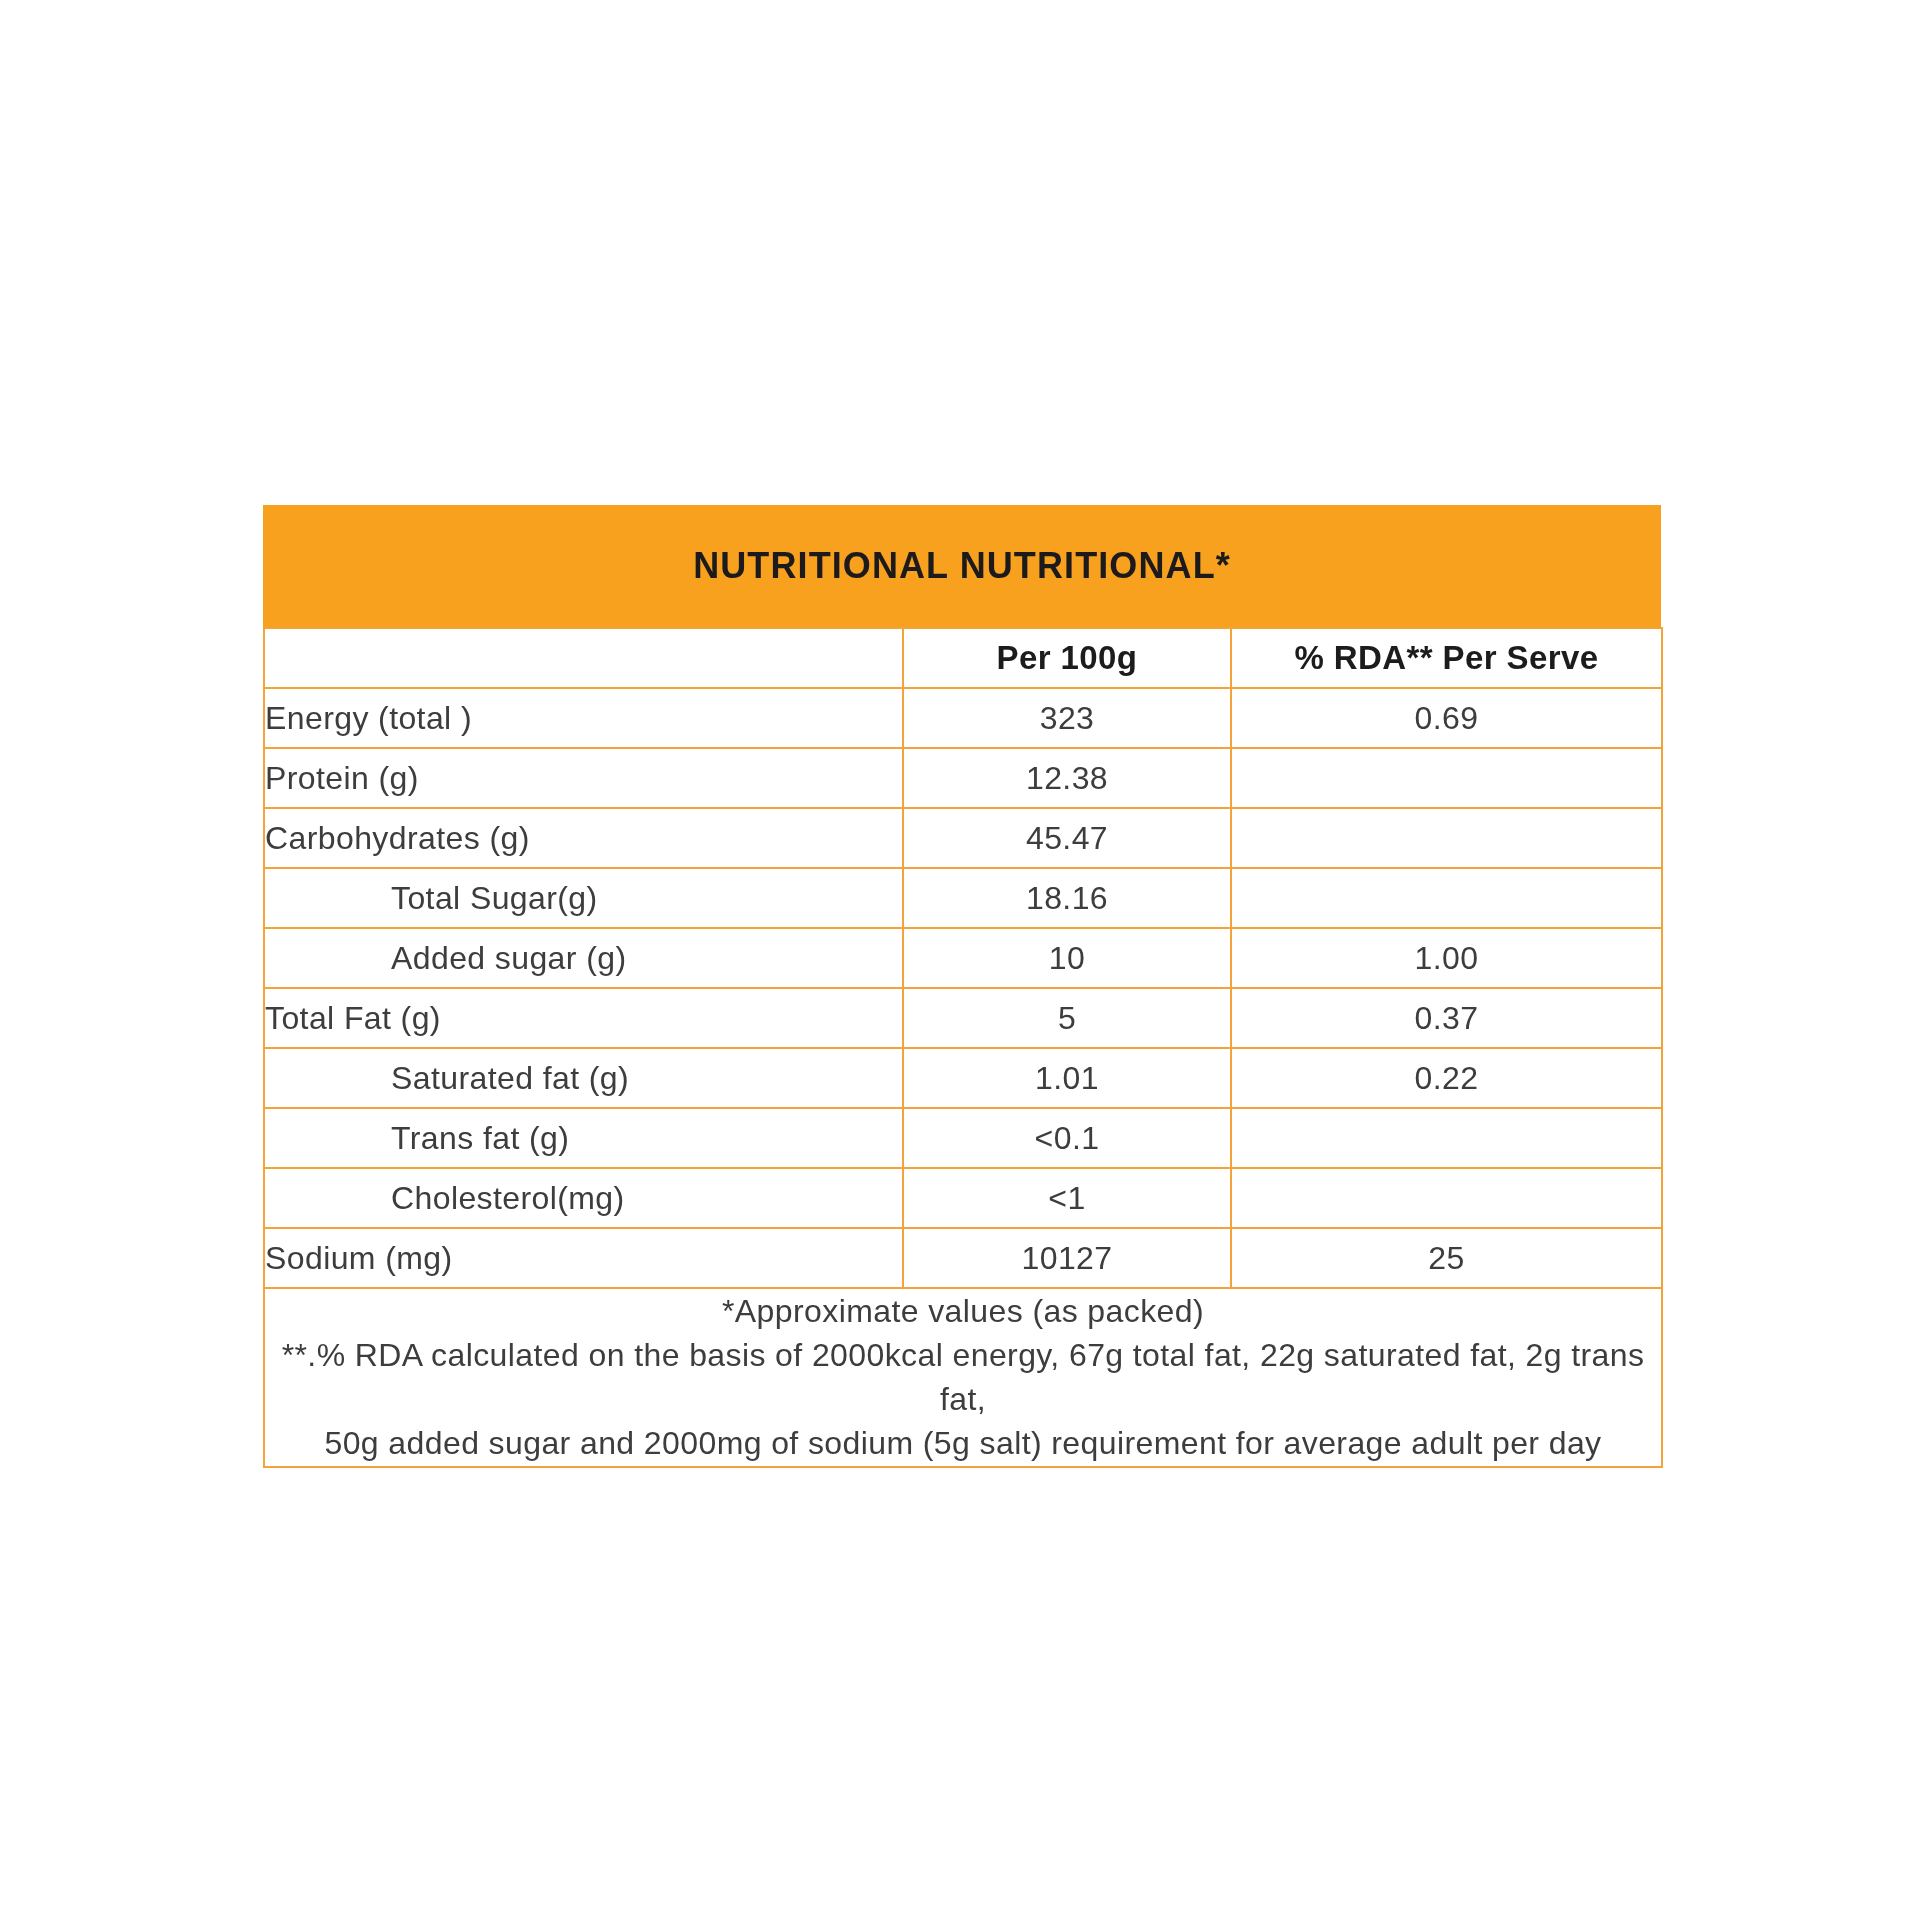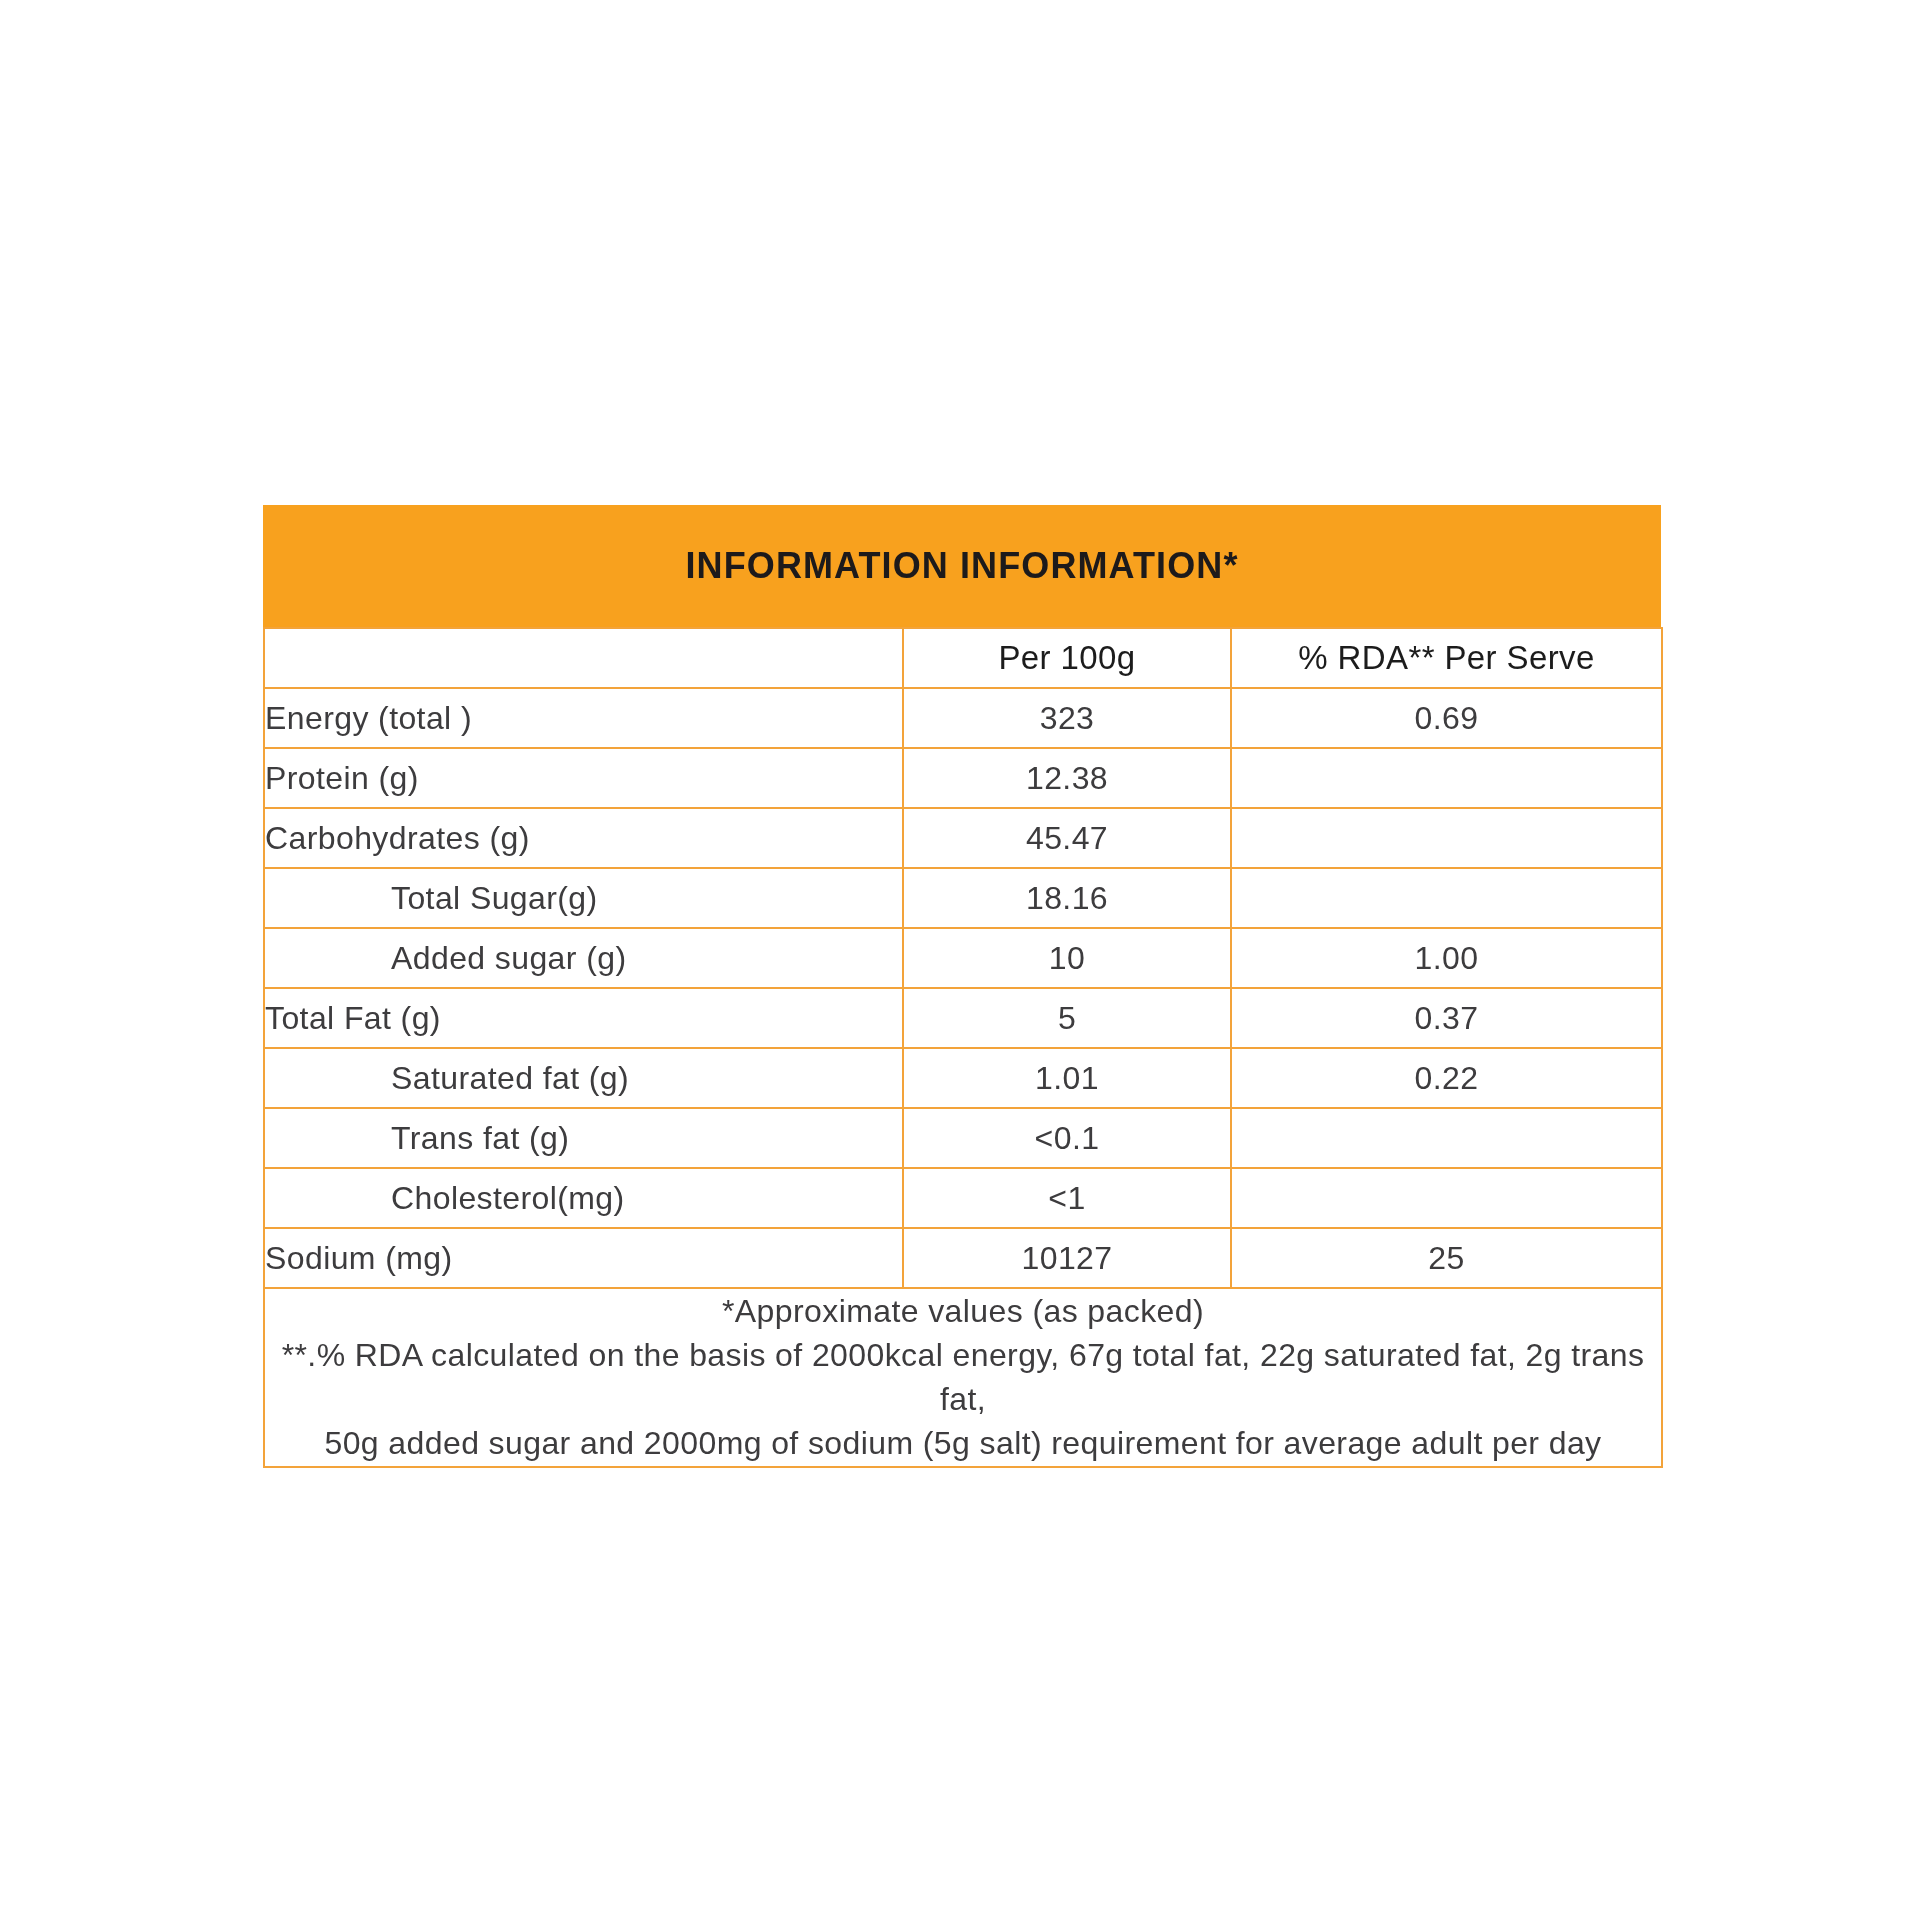--- a/index.html
+++ b/index.html
@@ -47,21 +47,21 @@
     border: 2.3px solid #F3A33A;
     height: 60px;
     font-size: 32px;
     color: #3d3c3e;
     letter-spacing: 0.4px;
     padding: 0;
     vertical-align: middle;
     box-sizing: border-box;
   }
   table.nutrition th {
-    font-weight: 400;
+    font-weight: 700;
     color: #1c1c1c;
     font-size: 33px;
     text-align: center;
     letter-spacing: 0.4px;
   }
   td.label-cell {
     text-align: left;
     padding-left: 69px;
   }
   td.label-cell.indent {
@@ -81,21 +81,21 @@
     letter-spacing: 0.2px;
   }
   .footnote-line { display: block; }
 </style>
 </head>
 <body>
 
 <div class="sheet">
 
   <div class="banner">
-    <div class="banner-title">INFORMATION INFORMATION*</div>
+    <div class="banner-title">NUTRITIONAL NUTRITIONAL*</div>
   </div>
 
   <table class="nutrition">
     <colgroup>
       <col style="width:639px">
       <col style="width:328px">
       <col style="width:431px">
     </colgroup>
     <tbody>
         <tr>

